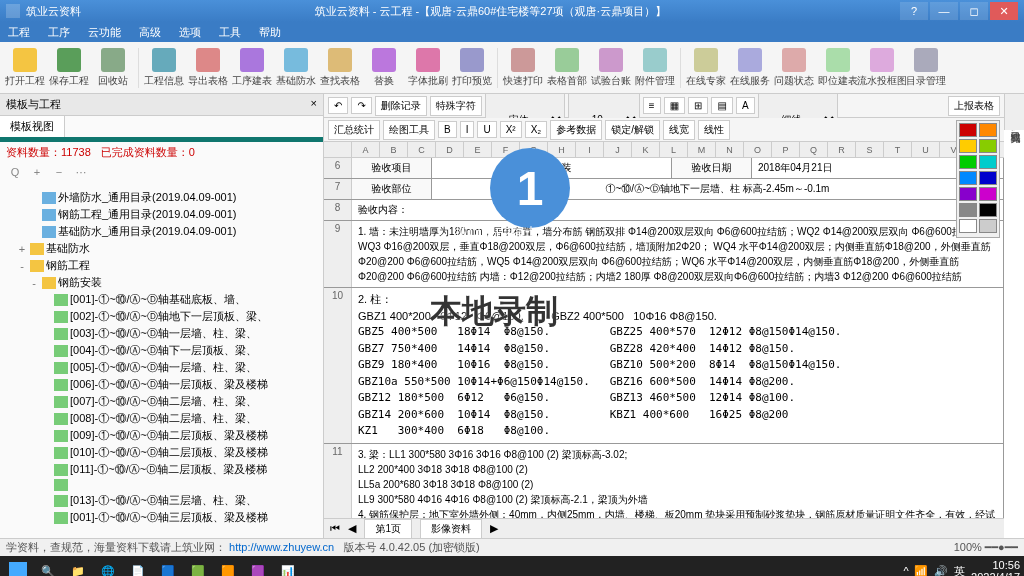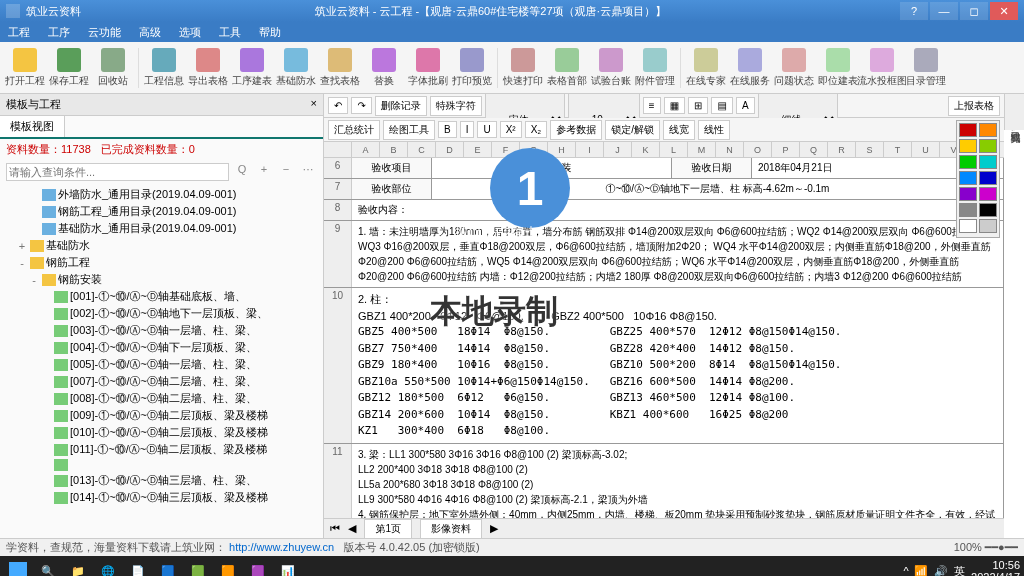--- a/index.html
+++ b/index.html
@@ -15,21 +15,21 @@
 .menubar span { cursor:pointer; }
 .toolbar { height:52px; background:#f5f5f5; border-bottom:1px solid #ccc; display:flex; align-items:center; padding:0 4px; gap:2px; overflow:hidden; }
 .tbtn { display:flex; flex-direction:column; align-items:center; justify-content:center; width:42px; height:48px; cursor:pointer; }
 .tbtn .ico { width:24px; height:24px; border-radius:3px; }
 .tbtn .lbl { font-size:10px; color:#444; margin-top:2px; white-space:nowrap; }
 .sep { width:1px; height:40px; background:#ddd; margin:0 2px; }
 .main { display:flex; height:444px; }
 .leftpane { width:324px; border-right:1px solid #ccc; display:flex; flex-direction:column; background:#fafafa; }
 .lp-head { background:#e8e8e8; padding:3px 6px; border-bottom:1px solid #ccc; display:flex; justify-content:space-between; }
 .lp-head .x { cursor:pointer; }
-.lp-tabs { display:flex; border-bottom:2px solid #0f766e; }
+.lp-tabs { display:flex; border-bottom:5px solid #0f766e; }
 .lp-tab { padding:3px 10px; background:#eee; border-right:1px solid #ccc; cursor:pointer; }
 .lp-tab.active { background:#fff; }
 .lp-stats { padding:3px 6px; color:#c00; display:flex; gap:10px; }
 .lp-search { padding:3px 6px; display:flex; align-items:center; gap:4px; }
 .lp-search input { flex:1; border:1px solid #ccc; padding:2px; font-size:11px; }
 .lp-search .sbtn { width:18px; height:18px; text-align:center; cursor:pointer; color:#888; }
 .tree { flex:1; overflow:auto; padding:2px 4px; }
 .tnode { white-space:nowrap; padding:1px 0; cursor:pointer; display:flex; align-items:center; }
 .tnode .tog { width:12px; display:inline-block; text-align:center; color:#777; }
 .tnode .tic { width:14px; height:12px; display:inline-block; margin:0 2px; }
@@ -194,21 +194,20 @@
       <span class="x">×</span>
     </div>
     <div class="lp-tabs">
       <div class="lp-tab active">模板视图</div>
     </div>
     <div class="lp-stats">
       <span>资料数量：11738</span>
       <span>已完成资料数量：0</span>
     </div>
     <div class="lp-search">
-      <input placeholder="请输入查询条件..." style="">
       <span class="sbtn">Q</span>
       <span class="sbtn">+</span>
       <span class="sbtn">−</span>
       <span class="sbtn">⋯</span>
     </div>
     <div class="tree" id="tree">
         <div class="tnode d2">
           <span class="tog"></span>
           <span class="tic tic-b"></span>
           <span>外墙防水_通用目录(2019.04.09-001)</span>
@@ -259,20 +258,25 @@
           <span>[004]-①~⑩/Ⓐ~Ⓓ轴下一层顶板、梁、</span>
         </div>
         <div class="tnode d3">
           <span class="tog"></span>
           <span class="tic tic-g"></span>
           <span>[005]-①~⑩/Ⓐ~Ⓓ轴一层墙、柱、梁、</span>
         </div>
         <div class="tnode d3">
           <span class="tog"></span>
           <span class="tic tic-g"></span>
+          <span>[006]-①~⑩/Ⓐ~Ⓓ轴一层顶板、梁及楼梯</span>
+        </div>
+        <div class="tnode d3">
+          <span class="tog"></span>
+          <span class="tic tic-g"></span>
           <span>[007]-①~⑩/Ⓐ~Ⓓ轴二层墙、柱、梁、</span>
         </div>
         <div class="tnode d3">
           <span class="tog"></span>
           <span class="tic tic-g"></span>
           <span>[008]-①~⑩/Ⓐ~Ⓓ轴二层墙、柱、梁、</span>
         </div>
         <div class="tnode d3">
           <span class="tog"></span>
           <span class="tic tic-g"></span>
@@ -293,21 +297,21 @@
           <span class="tic tic-g"></span>
         </div>
         <div class="tnode d3">
           <span class="tog"></span>
           <span class="tic tic-g"></span>
           <span>[013]-①~⑩/Ⓐ~Ⓓ轴三层墙、柱、梁、</span>
         </div>
         <div class="tnode d3">
           <span class="tog"></span>
           <span class="tic tic-g"></span>
-          <span>[014]-①~⑩/Ⓐ~Ⓓ轴三层顶板、梁及楼梯</span>
+          <span>[001]-①~⑩/Ⓐ~Ⓓ轴三层顶板、梁及楼梯</span>
         </div>
       </div>
   </div>
 
   <div class="rightpane">
     <div class="rtool">
       <span class="rtb">↶</span>
       <span class="rtb">↷</span>
       <span class="rtb">删除记录</span>
       <span class="rtb">特殊字符</span>
@@ -363,21 +367,21 @@
       <div class="srow">
           <div class="rn">6</div>
         <div class="cell label">验收项目</div>
         <div class="cell" style="width:240px;text-align:center">钢筋安装</div>
         <div class="cell label">验收日期</div>
         <div class="cell wide">2018年04月21日</div>
       </div>
       <div class="srow">
           <div class="rn">7</div>
         <div class="cell label">验收部位</div>
-        <div class="cell wide" style="text-align:center">①~⑩/Ⓐ~Ⓓ轴地下一层墙、柱  标高-4.62m～-0.1m</div>
+        <div class="cell wide" style="text-align:center">①~⑩/Ⓐ~Ⓓ轴地下一层墙、柱  标高-2.45m～-0.1m</div>
       </div>
       <div class="srow">
           <div class="rn">8</div>
         <div class="cell wide">验收内容：</div>
       </div>
       <div class="srow">
           <div class="rn">9</div>
         <div class="cell wide content-text">1. 墙：未注明墙厚为180mm，居中布置，墙分布筋 钢筋双排 Φ14@200双层双向 Φ6@600拉结筋；WQ2 Φ14@200双层双向 Φ6@600拉结筋；WQ3 Φ16@200双层，垂直Φ18@200双层，Φ6@600拉结筋，墙顶附加2Φ20； WQ4 水平Φ14@200双层；内侧垂直筋Φ18@200，外侧垂直筋Φ20@200 Φ6@600拉结筋，WQ5 Φ14@200双层双向 Φ6@600拉结筋；WQ6 水平Φ14@200双层，内侧垂直筋Φ18@200，外侧垂直筋Φ20@200 Φ6@600拉结筋 内墙：Φ12@200拉结筋；内墙2 180厚 Φ8@200双层双向Φ6@600拉结筋；内墙3 Φ12@200 Φ6@600拉结筋</div>
       </div>
       <div class="srow">

